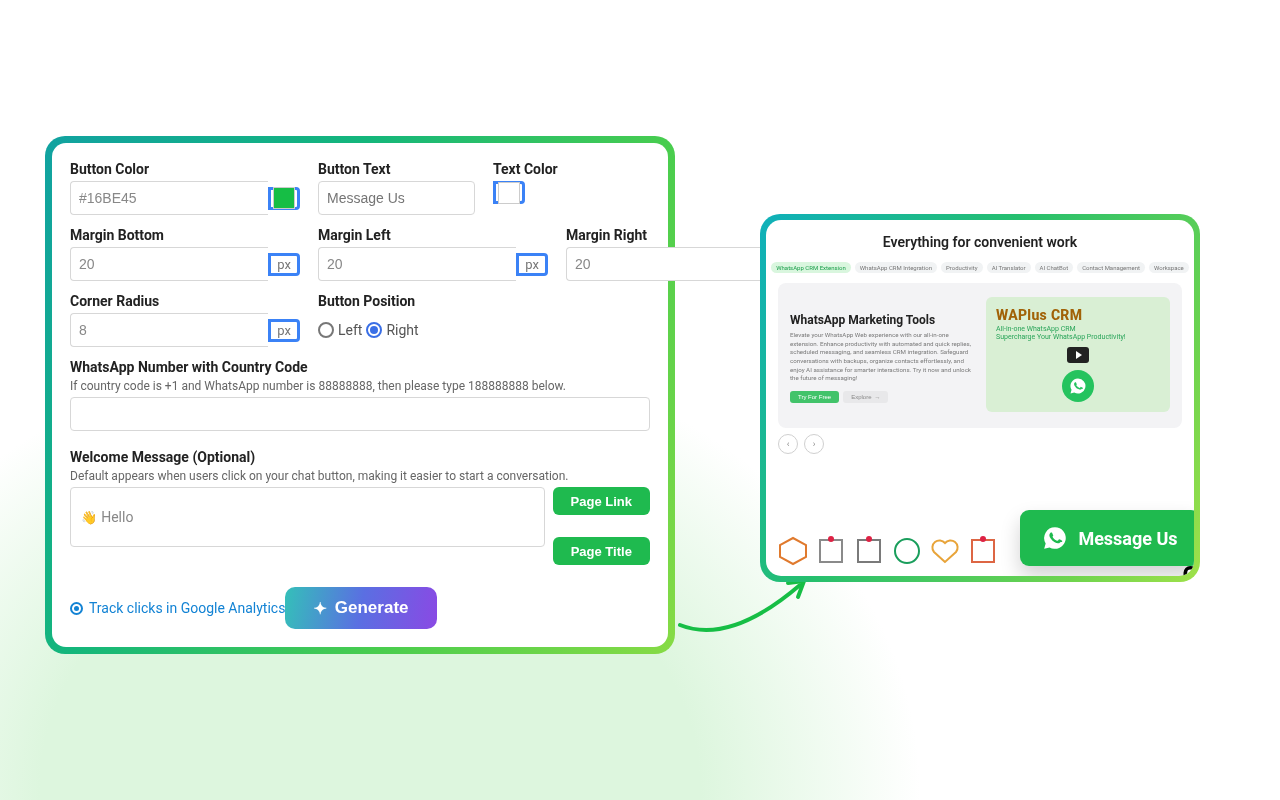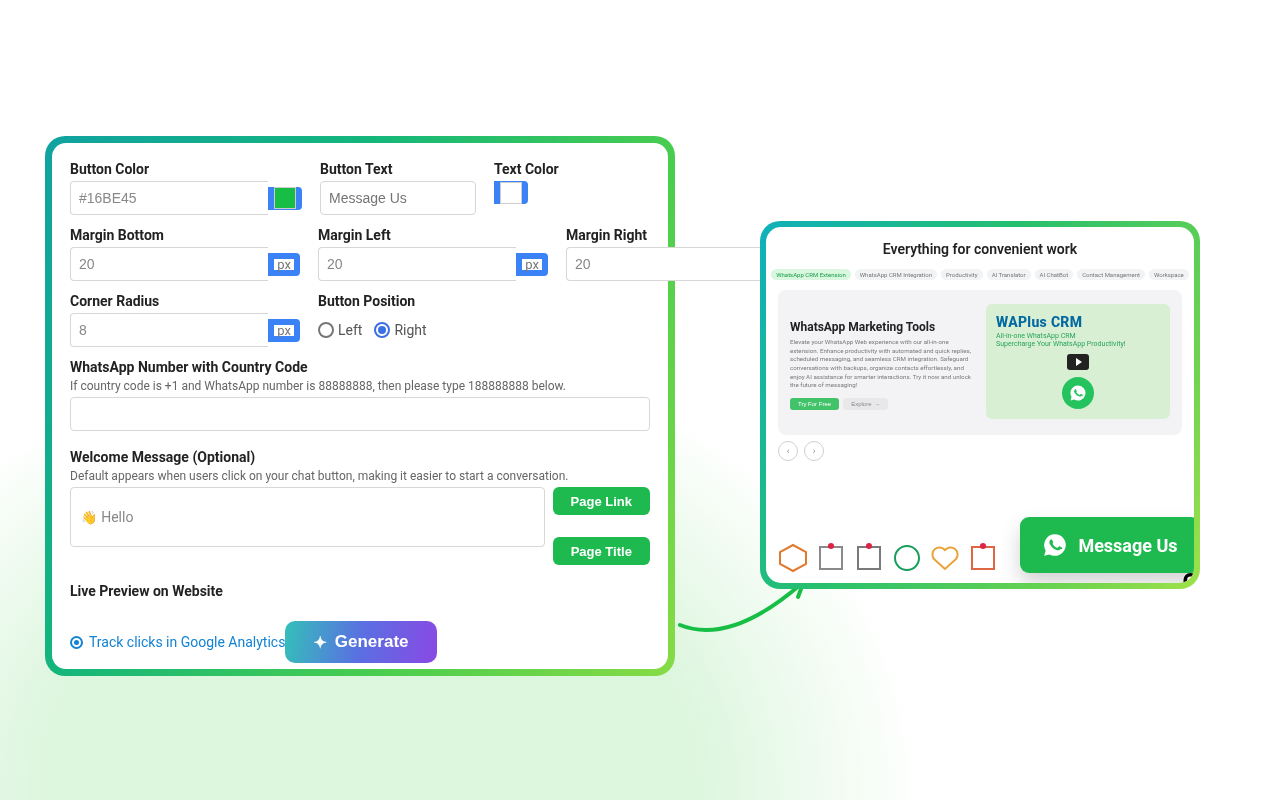--- a/index.html
+++ b/index.html
@@ -3,34 +3,34 @@
 <meta charset="utf-8">
 <style>
 * { box-sizing: border-box; margin: 0; padding: 0; }
 body { font-family: -apple-system, BlinkMacSystemFont, "Segoe UI", Roboto, Arial, sans-serif; background: #fff; width: 1280px; height: 800px; position: relative; overflow: hidden; }
 
 
 .bg-blob { position: absolute; left: -180px; top: 340px; width: 1100px; height: 900px; background: radial-gradient(closest-side, #ddf6de 0%, #ddf6de 60%, rgba(221,246,222,0) 100%); border-radius: 50%; z-index: 0; }
 
 
 .form-card { position: absolute; left: 45px; top: 136px; width: 630px; border-radius: 20px; padding: 7px; background: linear-gradient(120deg, #11a2a1 0%, #14b67b 35%, #49cd4e 68%, #87db45 100%); z-index: 2; }
-.form-inner { background: #fff; border-radius: 14px; padding: 18px 18px 6px 18px; }
+.form-inner { background: #fff; border-radius: 14px; padding: 18px 18px 18px 18px; }
 
 .row { display: flex; gap: 18px; margin-bottom: 12px; }
 .field { flex: 1 1 0; }
 .field-label { font-weight: 700; font-size: 14px; color: #222; margin-bottom: 4px; display: block; }
 .input { width: 100%; height: 34px; border: 1px solid #d7d7d7; border-radius: 4px; padding: 0 8px; font-size: 14px; color: #888; background: #fff; }
 .input-suffix { display: flex; align-items: center; }
 .input-suffix input { flex: 1; border: 1px solid #d7d7d7; border-right: none; border-radius: 4px 0 0 4px; height: 34px; padding: 0 8px; font-size: 14px; color: #888; }
-.suffix { display: flex; align-items: center; justify-content: center; height: 23px; min-width: 32px; border: 6px solid #3b82f6; border-radius: 0 4px 4px 0; font-size: 13px; color: #777; background: #fff; }
+.suffix { display: flex; align-items: center; justify-content: center; height: 23px; min-width: 32px; border: 3px solid #3b82f6; border-radius: 0 4px 4px 0; font-size: 13px; color: #777; background: #fff; }
 .swatch { width: 22px; height: 22px; border: 1px solid #ccc; }
 .swatch.green { background: #16BE45; }
 .swatch.white { background: #fff; }
 
-.radio-group { display: flex; gap: 12px; align-items: center; height: 34px; }
+.radio-group { display: flex; gap: 4px; align-items: center; height: 34px; }
 .radio { display: flex; align-items: center; gap: 4px; font-size: 14px; color: #555; }
 .radio .circle { width: 16px; height: 16px; border: 2px solid #777; border-radius: 50%; display: inline-block; position: relative; }
 .radio.selected .circle { border-color: #3a6fe6; }
 .radio.selected .circle::after { content: ""; position: absolute; inset: 2px; background: #3a6fe6; border-radius: 50%; }
 
 .small-help { font-size: 12px; color: #666; margin-bottom: 4px; }
 
 .fullrow { margin-bottom: 18px; }
 
 .welcome-area { display: flex; gap: 8px; align-items: flex-start; }
@@ -47,37 +47,37 @@
 .track-link .radio-dot { width: 13px; height: 13px; border: 2px solid #1383d4; border-radius: 50%; position: relative; }
 .track-link .radio-dot::after { content: ""; position: absolute; inset: 2px; background: #1383d4; border-radius: 50%; }
 
 .generate-btn { background: linear-gradient(100deg, #34c0b9 0%, #5a6fe2 50%, #8a49e4 100%); color: #fff; border: none; border-radius: 10px; height: 42px; padding: 0 28px; font-size: 17px; font-weight: 600; cursor: pointer; display: flex; align-items: center; gap: 8px; }
 .generate-btn .sparkle { font-size: 16px; }
 
 
 .arrow-svg { position: absolute; left: 670px; top: 565px; z-index: 1; }
 
 
-.preview-card { position: absolute; left: 760px; top: 221px; width: 440px; height: 368px; border-radius: 20px; padding: 6px; background: linear-gradient(120deg, #0fb0bb 0%, #25bf6e 40%, #6fd44e 80%, #9fe14a 100%); z-index: 2; }
+.preview-card { position: absolute; left: 760px; top: 214px; width: 440px; height: 368px; border-radius: 20px; padding: 6px; background: linear-gradient(120deg, #0fb0bb 0%, #25bf6e 40%, #6fd44e 80%, #9fe14a 100%); z-index: 2; }
 .preview-inner { background: #fff; border-radius: 15px; width: 100%; height: 100%; position: relative; padding: 14px 12px 10px 12px; overflow: hidden; }
 .preview-title { text-align: center; font-size: 14px; font-weight: 600; color: #222; }
 .tag-row { display: flex; gap: 4px; justify-content: center; margin-top: 12px; flex-wrap: nowrap; }
 .tag { font-size: 6px; padding: 2px 5px; border-radius: 8px; background: #f1f3f4; color: #777; white-space: nowrap; }
 .tag.active { background: #d9f6de; color: #1a9e4a; }
 
 .marketing-pane { margin-top: 10px; background: #f3f3f5; border-radius: 8px; padding: 14px 12px 16px 12px; display: flex; gap: 10px; position: relative; }
 .mk-left { flex: 1; margin-top: 16px; }
 .mk-title { font-size: 12px; font-weight: 700; color: #222; margin-bottom: 4px; }
 .mk-text { font-size: 6.2px; line-height: 1.4; color: #7a7a7a; margin-bottom: 8px; }
 .mk-btns { display: flex; gap: 4px; }
 .mk-btn { font-size: 6px; padding: 3px 8px; border-radius: 3px; border: none; background: #42c36a; color: #fff; }
 .mk-btn.outline { background: #e8e8ea; color: #888; display: flex; align-items: center; gap: 3px; }
 
 .mk-right { width: 184px; height: 115px; background: #d9efd4; border-radius: 6px; position: relative; padding: 10px; }
-.mk-right .wtitle { font-size: 14px; font-weight: 800; color: #0369a1; letter-spacing: .3px; }
+.mk-right .wtitle { font-size: 14px; font-weight: 800; color: #a16207; letter-spacing: .3px; }
 .mk-right .wsub1 { font-size: 7px; color: #2aa55a; margin-top: 2px; }
 .mk-right .wsub2 { font-size: 7px; color: #2aa55a; }
 .mk-right .play { position: absolute; left: 50%; top: 50%; transform: translate(-50%,-50%); width: 22px; height: 16px; background: #222; border-radius: 3px; display: flex; align-items: center; justify-content: center; }
 .mk-right .play::after { content: ""; border-left: 6px solid #fff; border-top: 4px solid transparent; border-bottom: 4px solid transparent; margin-left: 2px; }
 .mk-right .wa-circle { position: absolute; left: 50%; bottom: 10px; transform: translateX(-50%); width: 32px; height: 32px; border-radius: 50%; background: #25c35e; display: flex; align-items: center; justify-content: center; }
 
 .nav-arrows { display: flex; gap: 6px; margin-top: 6px; }
 .nav-arrow { width: 20px; height: 20px; border-radius: 50%; border: 1px solid #d0d0d0; background: #fff; display: flex; align-items: center; justify-content: center; font-size: 9px; color: #888; }
 
 .badges { position: absolute; left: 12px; bottom: 10px; display: flex; gap: 8px; align-items: center; }
@@ -187,21 +187,20 @@
             <span>Hello</span>
           </div>
         <div class="side-btns">
           <button class="green-btn">Page Link</button>
           <button class="green-btn">Page Title</button>
         </div>
       </div>
     </div>
 
     <div class="fullrow">
-      <label class="field-label">Live Preview on Website</label>
     </div>
 
     <div class="bottom-row">
       <div class="track-link">
         <span class="radio-dot"></span>
         <span>Track clicks in Google Analytics</span>
       </div>
       <button class="generate-btn">
         <span class="sparkle">✦</span>
         <span>Generate</span>

